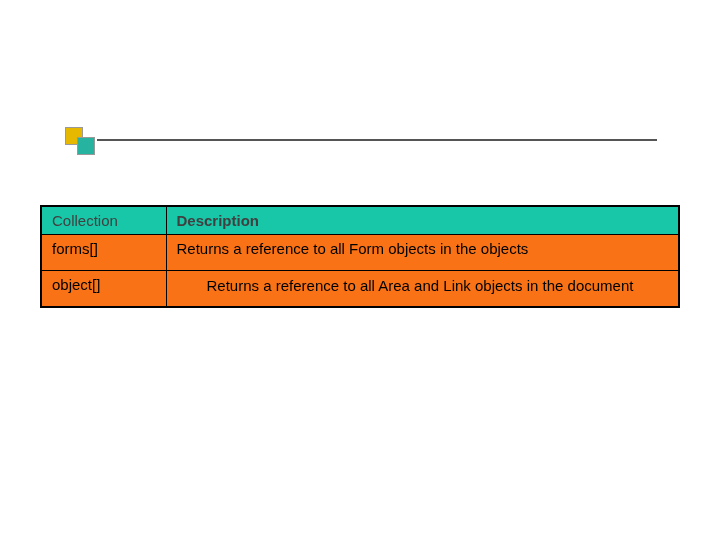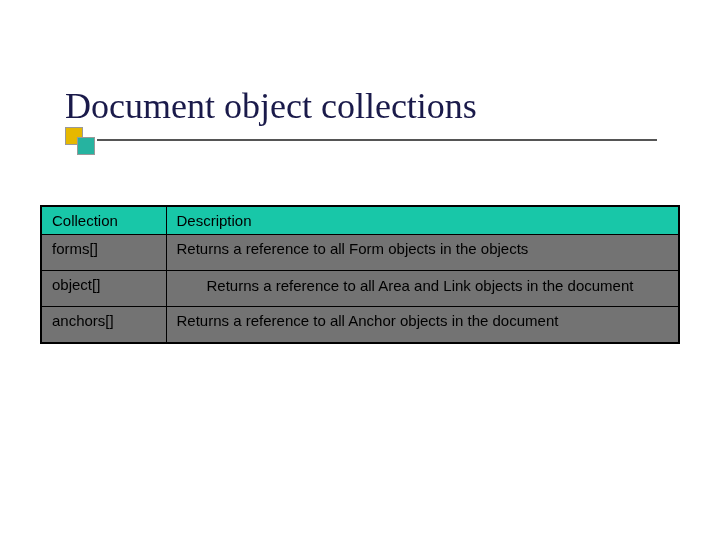--- a/index.html
+++ b/index.html
@@ -72,43 +72,43 @@
     th, td {
       border: 1.5px solid #000;
       padding: 5px 10px;
       text-align: left;
       font-size: 15px;
       vertical-align: top;
     }
     th {
       background: #18c7a8;
       font-weight: normal;
-      color: #000000;
+      color: #404040;
       height: 28px;
     }
     td {
-      background: #737373;
+      background: #f97316;
       height: 36px;
     }
     td.multiline {
       line-height: 1.3;
       padding-left: 40px;
     }
     .col-collection {
       width: 125px;
     }
     .col-description {
       width: auto;
+      font-weight: bold;
     }
   </style>
 </head>
 <body>
 
 <div class="title-area">
-  <h1 class="title">Document object collections</h1>
   <div class="title-decoration">
     <div class="square-yellow"></div>
     <div class="square-teal"></div>
     <div class="underline"></div>
   </div>
 </div>
 
 <div class="table-container">
   <table>
     <thead>
@@ -119,19 +119,15 @@
     </thead>
     <tbody>
       <tr>
         <td>forms[]</td>
         <td>Returns a reference to all Form objects in the objects</td>
       </tr>
       <tr>
         <td>object[]</td>
         <td class="multiline">Returns a reference to all Area and Link objects in the document</td>
       </tr>
-      <tr>
-        <td>anchors[]</td>
-        <td>Returns a reference to all Anchor objects in the document</td>
-      </tr>
     </tbody>
   </table>
 </div>
 
 </body></html>

